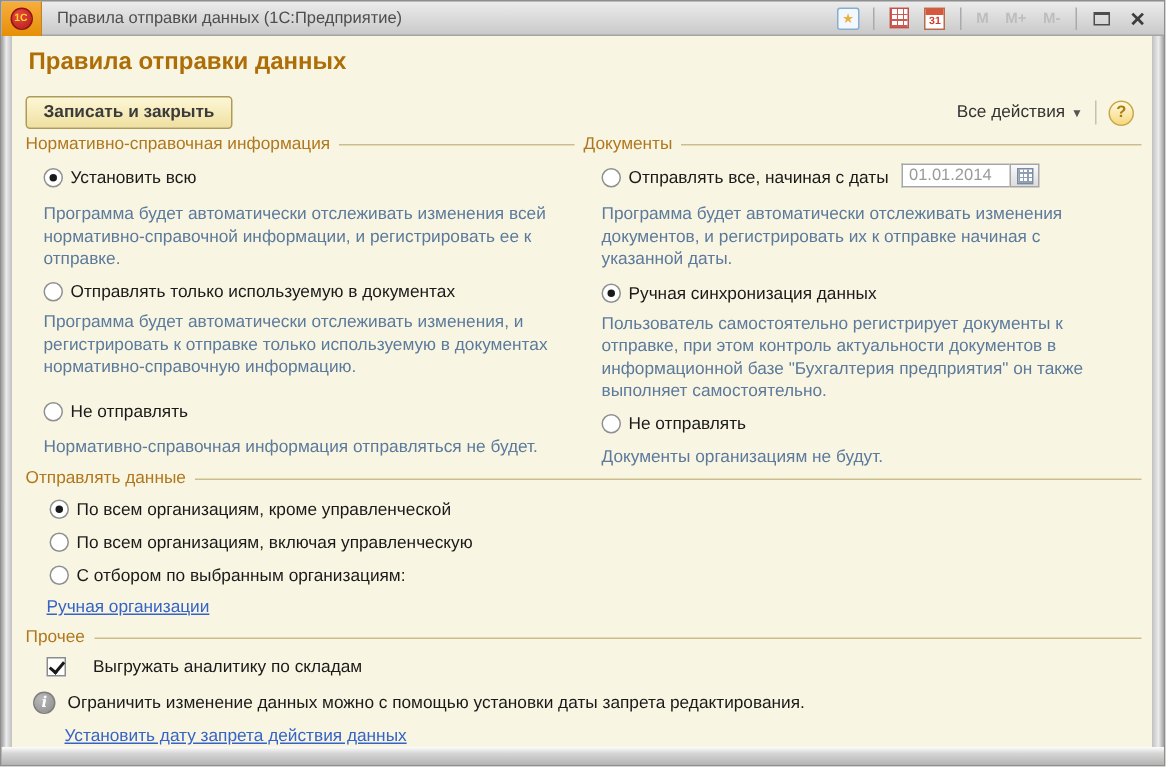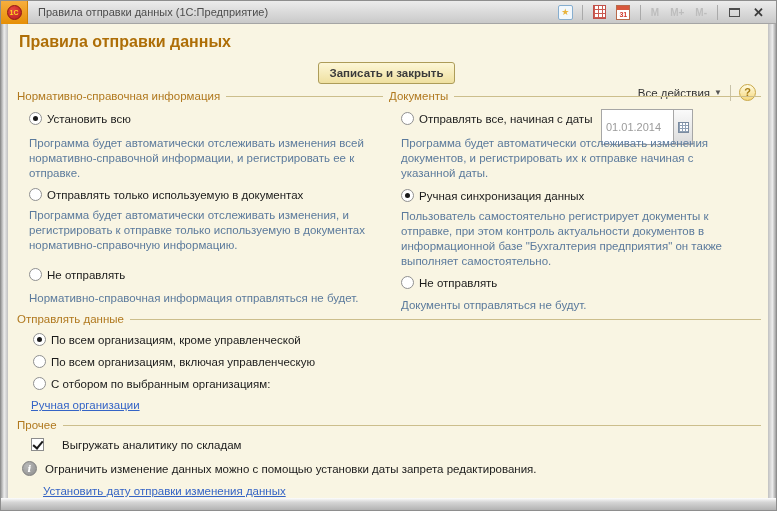--- a/index.html
+++ b/index.html
@@ -58,21 +58,21 @@
     background:linear-gradient(90deg,#c0c0c0,#ececec 55%,#9f9f9f); }
   .edge-bottom{ position:absolute; left:0; right:0; bottom:0; height:12px;
     background:linear-gradient(#fdfdfd,#d6d6d6 35%,#b3b3b3); }
   
   .client { position:absolute; left:7px; right:8px; top:23px; bottom:12px;
     background:#f9f5e3; }
   .form-title { position:absolute; left:11px; top:9px;
     font-size:16px; font-weight:bold; color:#ae6e07; }
   
   .cmdbar { position:absolute; left:9px; right:12px; top:38px; height:26px;
-    display:flex; align-items:center;flex-direction:column; }
+    display:flex; align-items:center; }
   .btn-main {
     background:linear-gradient(#fdf7d7,#efe0a0);
     border:1px solid #ad9c59; border-radius:3px;
     font-family:"Liberation Sans", sans-serif;
     font-size:11.5px; font-weight:bold; color:#3b3b3b;
     padding:4px 11px; cursor:pointer;
   }
   .cmd-right { margin-left:auto; display:flex; align-items:center; gap:8px; }
   .all-actions { font-size:11.5px; color:#333; display:flex; align-items:center; gap:4px; cursor:pointer; }
   .all-actions .arr { font-size:8px; color:#555; }
@@ -92,21 +92,21 @@
   
   .opt-row { display:flex; align-items:center; gap:5px; cursor:pointer; }
   .radio { width:13px; height:13px; border-radius:50%; background:#fff;
     border:1px solid #909090; position:relative; flex:0 0 13px; }
   .radio.checked::after { content:""; position:absolute; left:3px; top:3px;
     width:5px; height:5px; border-radius:50%; background:#1a1a1a; }
   .opt-label { font-size:11.5px; color:#1a1a1a; }
   .desc { font-size:11.5px; line-height:15px; color:#5b7a9c; }
   .link { font-size:11.5px; color:#3564c6; text-decoration:underline; cursor:pointer; }
   
-  .date-field { display:flex; align-items:stretch; height:36px; }
+  .date-field { display:flex; align-items:stretch; height:16px; }
   .date-field input { width:72px; border:1px solid #a6a6a6; border-right:none;
     background:#fff; color:#9b9b9b; font-size:11px; padding:0 4px;
     font-family:"Liberation Sans", sans-serif; }
   .date-btn { width:20px; background:linear-gradient(#fafafa,#dcdcdc);
     border:1px solid #a6a6a6; display:flex; align-items:center; justify-content:center;
     cursor:pointer; }
   .ic-dategrid { width:11px; height:11px; background:#fff; border:1px solid #7a8ba0; position:relative; }
   .ic-dategrid::before { content:""; position:absolute; inset:0;
     background-image:
       repeating-linear-gradient(0deg,#8fa0b5 0 1px,transparent 1px 3px),
@@ -221,21 +221,21 @@
       <div class="desc abs" style="left:12px; top:46px; width:340px;">Программа будет автоматически отслеживать изменения документов, и регистрировать их к отправке начиная с указанной даты.</div>
       <div class="opt-row abs" style="left:12px; top:99px;">
         <span class="radio checked"></span>
         <span class="opt-label">Ручная синхронизация данных</span>
       </div>
       <div class="desc abs" style="left:12px; top:119px; width:356px;">Пользователь самостоятельно регистрирует документы к отправке, при этом контроль актуальности документов в информационной базе "Бухгалтерия предприятия" он также выполняет самостоятельно.</div>
       <div class="opt-row abs" style="left:12px; top:186px;">
         <span class="radio"></span>
         <span class="opt-label">Не отправлять</span>
       </div>
-      <div class="desc abs" style="left:12px; top:208px; width:356px;">Документы отправляться не будут.</div>
+      <div class="desc abs" style="left:12px; top:208px; width:356px;">Документы организациям не будут.</div>
     </div>
 
     <div class="abs" style="left:9px; top:289px; width:744px;">
       <div class="sect-hdr" style="width:744px;">
         <span class="t">Отправлять данные</span>
         <span class="ln"></span>
       </div>
       <div class="opt-row abs" style="left:16px; top:20px;">
         <span class="radio checked"></span>
         <span class="opt-label">По всем организациям, кроме управленческой</span>
@@ -257,17 +257,17 @@
         <span class="ln"></span>
       </div>
       <div class="opt-row abs" style="left:14px; top:19px;gap:18px;">
         <span class="checkbox checked"></span>
         <span class="opt-label">Выгружать аналитику по складам</span>
       </div>
       <div class="info-row abs" style="left:5px; top:42px;">
         <span class="info-ic">i</span>
         <span class="info-text">Ограничить изменение данных можно с помощью установки даты запрета редактирования.</span>
       </div>
-      <span class="link abs" style="left:26px; top:66px;">Установить дату отправки изменения данных</span>
+      <span class="link abs" style="left:26px; top:66px;">Установить дату запрета действия данных</span>
     </div>
 
   </div>
 </div>
 
 </body></html>

